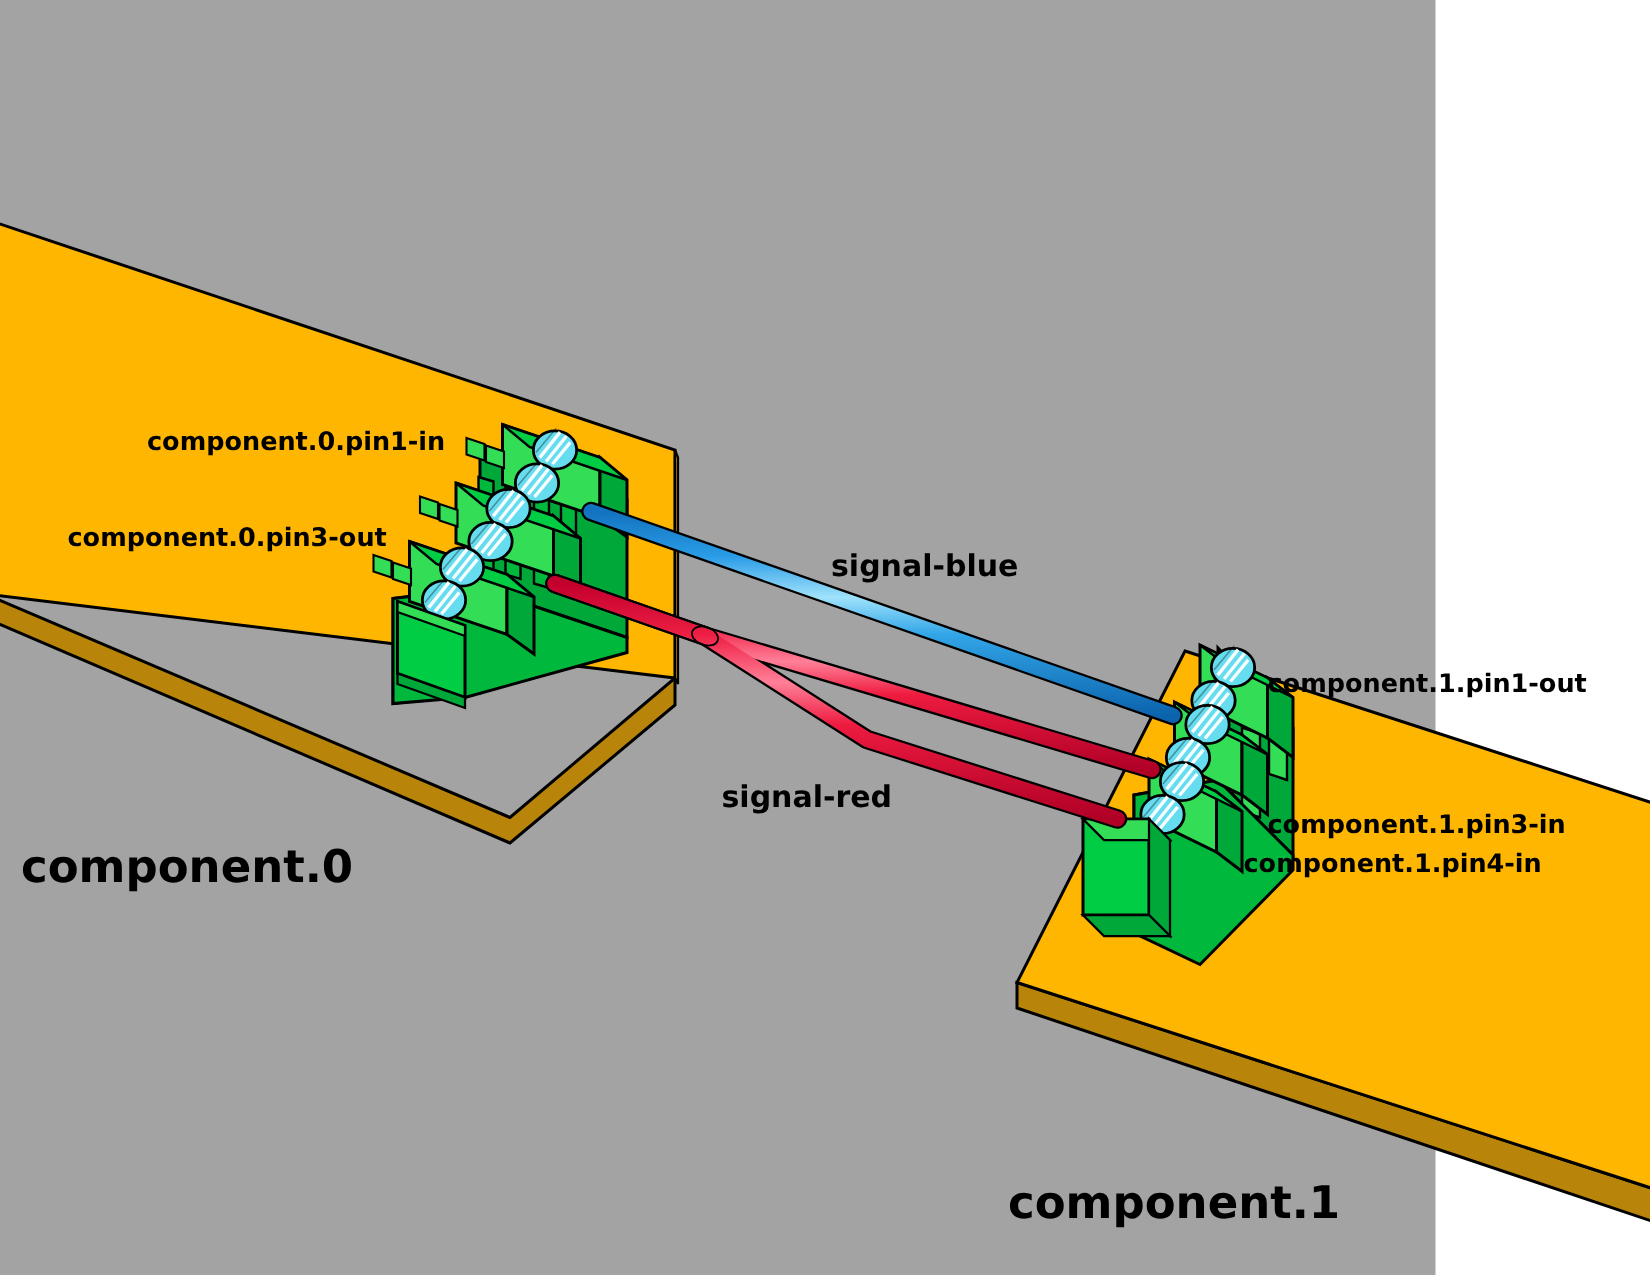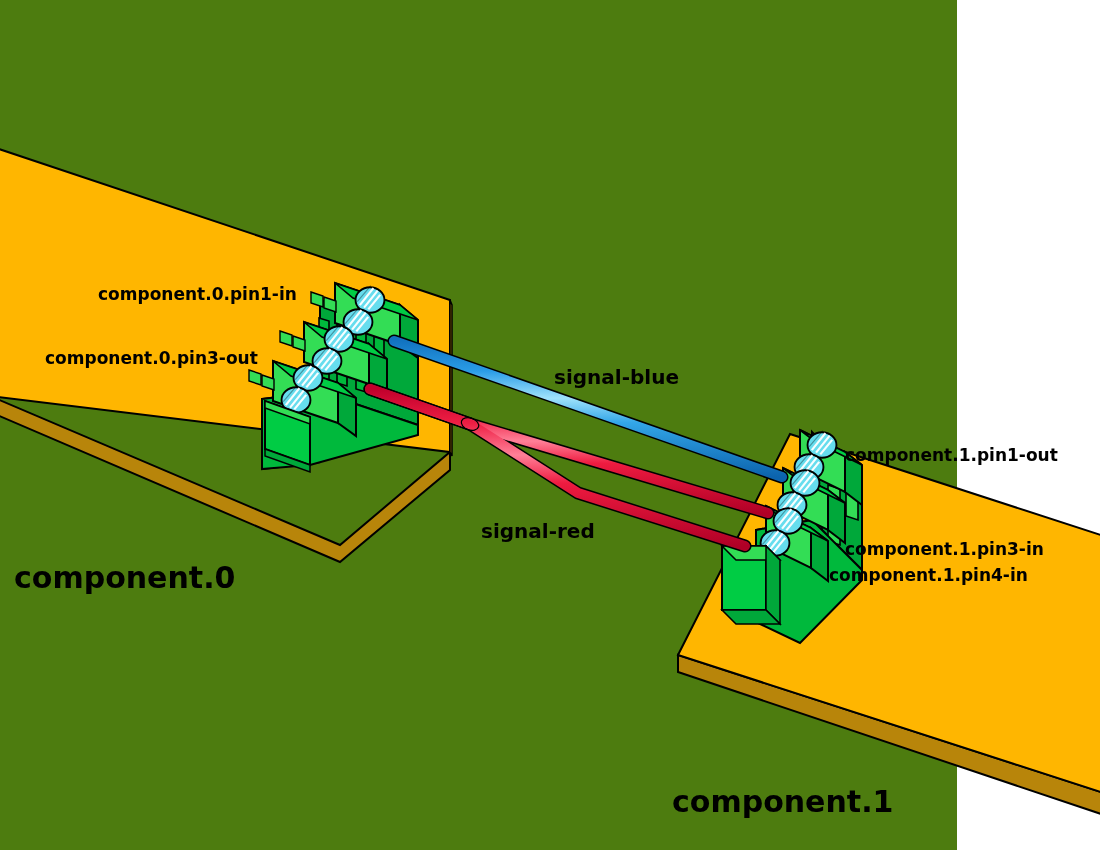--- a/index.html
+++ b/index.html
@@ -10,21 +10,21 @@
   body {
     width: 1100px;
     height: 850px;
     overflow: hidden;
     font-family: "DejaVu Sans", sans-serif;
   }
   #scene {
     position: relative;
     width: 957px;
     height: 850px;
-    background: #4d7c0f;
+    background: #a3a3a3;
   }
   svg.stage {
     position: absolute;
     left: 0;
     top: 0;
     width: 1100px;
     height: 850px;
     display: block;
   }
   .lbl {

